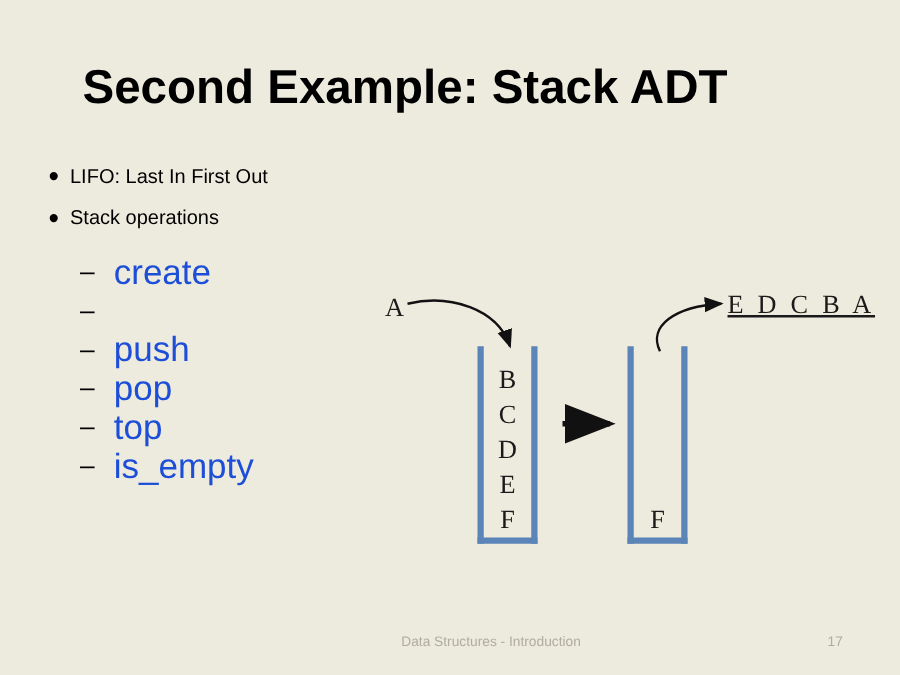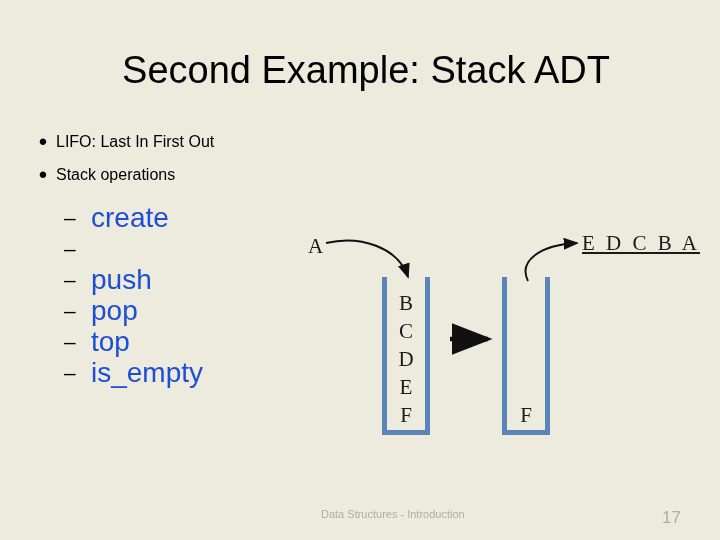--- a/index.html
+++ b/index.html
@@ -23,24 +23,23 @@
   
   #slide-title {
     position: absolute;
     left: 66px;
     top: 47px;
     width: 600px;
     font-size: 38px;
     line-height: 46px;
     color: #000000;
     font-family: "Liberation Sans", sans-serif;
-    font-weight: normal;
+    font-weight: bold;
     white-space: nowrap;
     letter-spacing: 0px;
-    text-align: center;
   }
 
   
   #bullets {
     position: absolute;
     left: 30px;
     top: 126px;
     width: 360px;
   }
   .bullet-row {
@@ -174,21 +173,21 @@
     font-size: 11px;
     color: #b0ada0;
     font-family: "Liberation Sans", sans-serif;
     white-space: nowrap;
     margin-left: 41px;
   }
   #footer-page {
     position: absolute;
     left: 662px;
     top: 508px;
-    font-size: 17px;
+    font-size: 11px;
     color: #b0ada0;
     font-family: "Liberation Sans", sans-serif;
   }
 </style>
 </head>
 <body>
 
 <div id="slide">
 
   <div id="slide-title">Second Example: Stack ADT</div>

